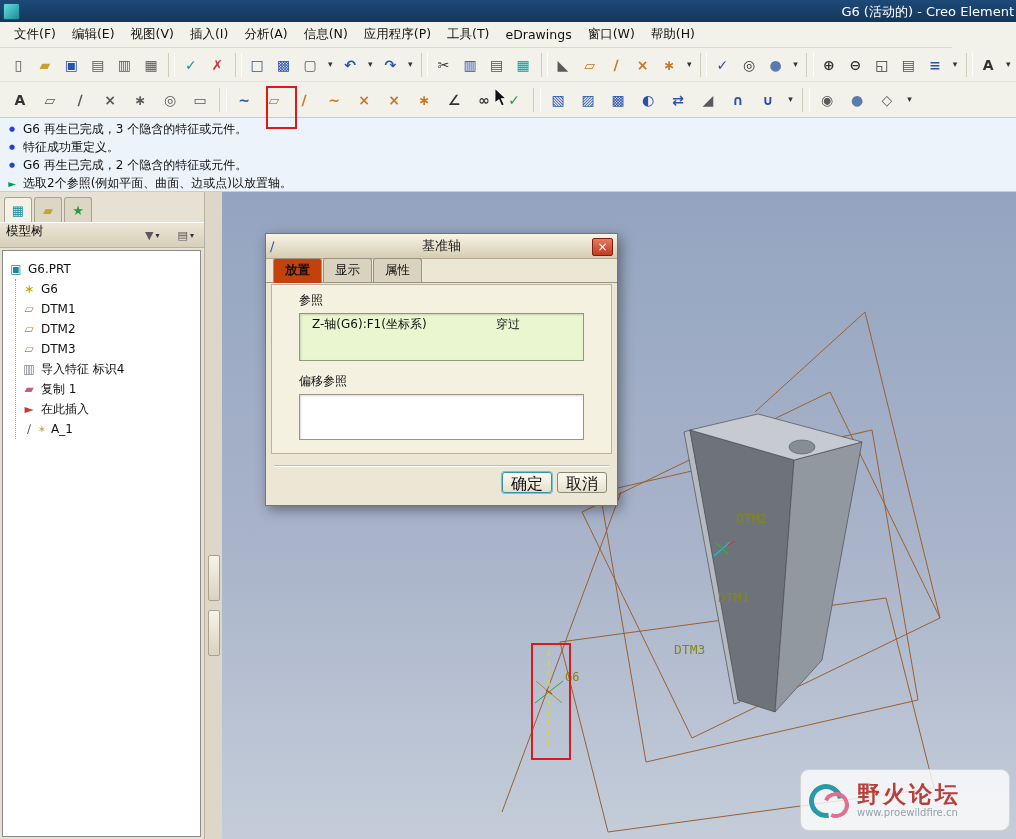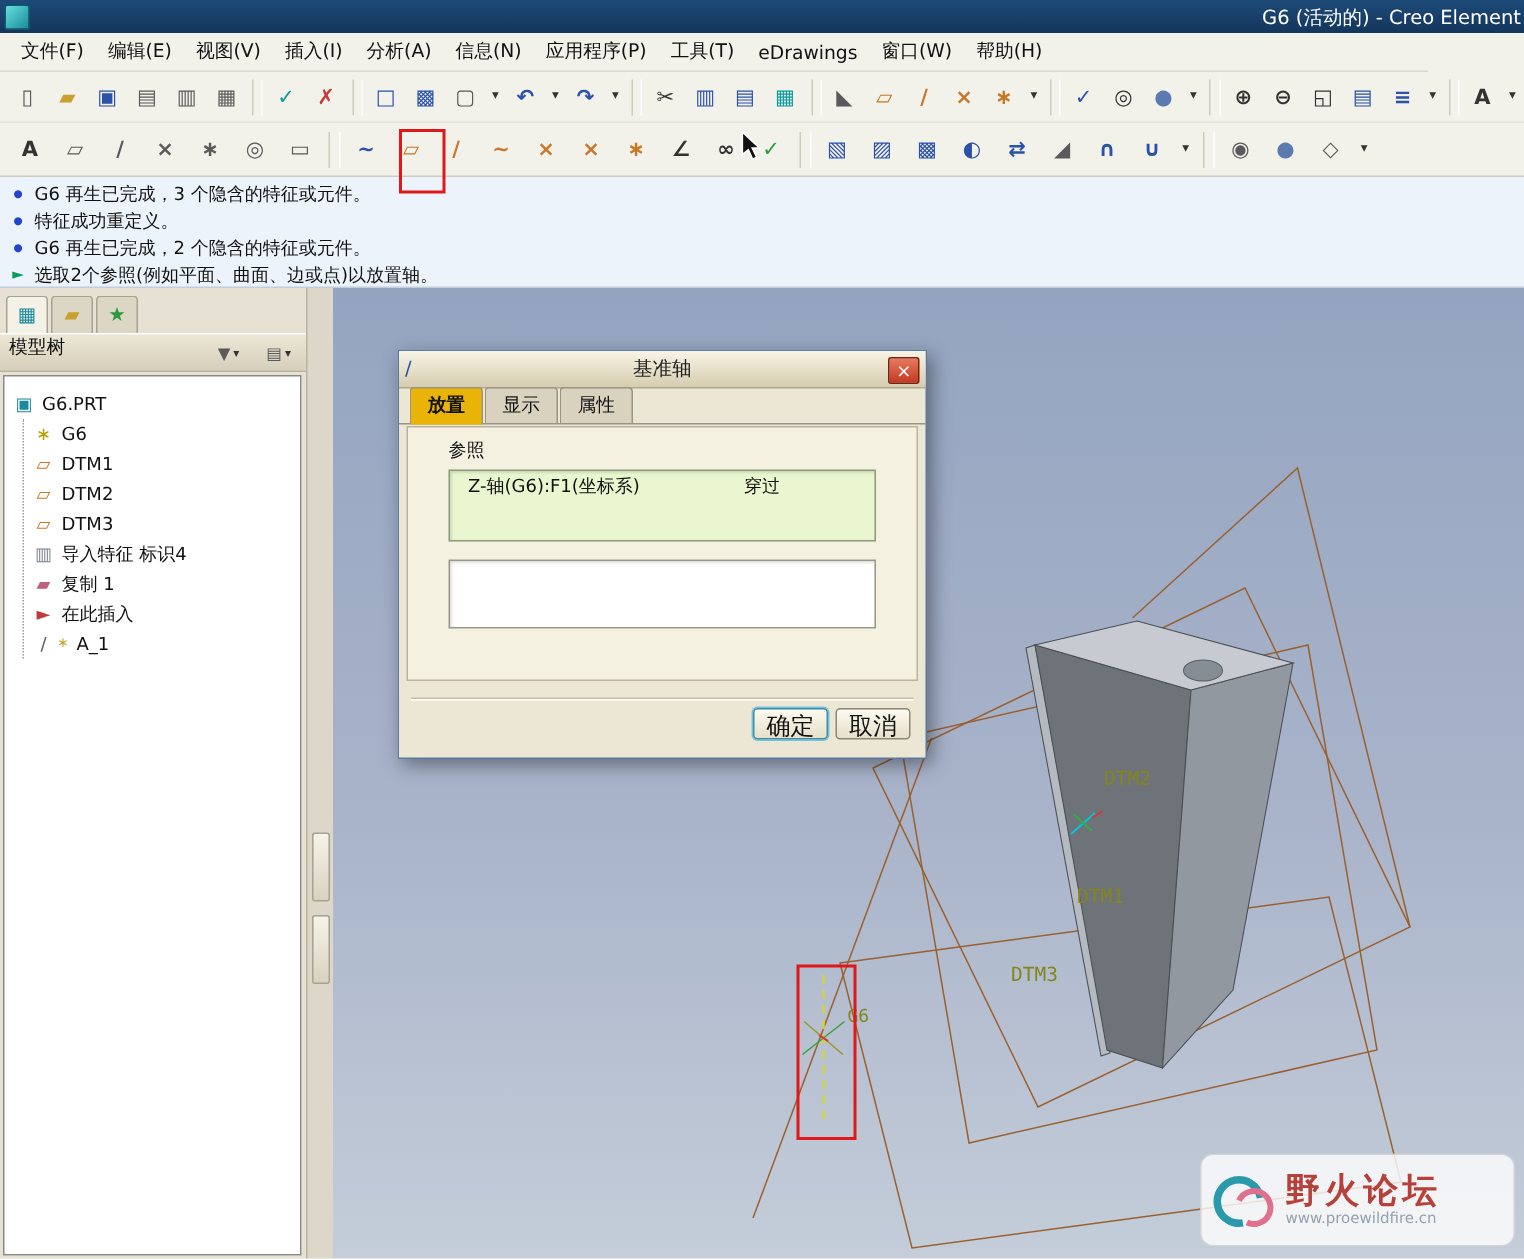--- a/index.html
+++ b/index.html
@@ -79,21 +79,21 @@
        display:flex;align-items:center;padding:0 4px;position:relative;}
   .dico{font-style:normal;font-size:13px;color:#2a52a8;width:16px;}
   .dtext{position:absolute;left:0;right:0;text-align:center;font-size:13px;color:#222;}
   .dclose{position:absolute;right:4px;top:4px;width:19px;height:16px;border-radius:2px;
        background:linear-gradient(#e87a5e,#c23a24);border:1px solid #7a2012;color:#fff;
        display:flex;align-items:center;justify-content:center;z-index:2;}
   .dclose i{font-style:normal;font-size:12px;line-height:1;}
   .dtabs{height:23px;display:flex;align-items:flex-end;padding-left:7px;border-bottom:1px solid #9a9484;}
   .dtab{padding:3px 11px;font-size:12.5px;border:1px solid #9a9484;border-bottom:none;
        border-radius:3px 3px 0 0;background:#d9d2be;margin-right:1px;position:relative;}
-  .dtab.active{background:#eab308;font-weight:bold;top:1px;padding-bottom:4px;}
+  .dtab.active{background:#c2410c;font-weight:bold;top:1px;padding-bottom:4px;}
   .dcontent{position:absolute;left:5px;right:5px;top:50px;height:170px;background:#f4f1e0;
        border:1px solid #b8b2a0;box-sizing:border-box;padding:7px 27px;}
   .dlabel{font-size:12px;margin-bottom:4px;}
   .reflist{height:46px;background:#eaf6cf;border:1px solid #8a9a7a;box-shadow:inset 1px 1px 2px rgba(0,0,0,0.15);
        margin-bottom:12px;position:relative;}
   .refrow{position:relative;height:20px;display:flex;align-items:center;padding-left:12px;font-size:12px;}
   .refcon{position:absolute;left:196px;}
   .offlist{height:44px;background:#fff;border:1px solid #9a9484;box-shadow:inset 1px 1px 2px rgba(0,0,0,0.15);}
   .dsep{position:absolute;left:8px;right:8px;top:231px;border-top:1px solid #c2bca8;border-bottom:1px solid #fff;}
   .dbtns{position:absolute;right:10px;top:238px;display:flex;gap:5px;}
@@ -512,20 +512,21 @@
     <span class="dtab">属性</span>
   </div>
   <div class="dcontent">
     <div class="dlabel">参照</div>
     <div class="reflist">
       <div class="refrow">
         <span>Z-轴(G6):F1(坐标系)</span>
         <span class="refcon">穿过</span>
       </div>
     </div>
+    <div class="dlabel">偏移参照</div>
     <div class="offlist"></div>
   </div>
   <div class="dsep"></div>
   <div class="dbtns">
     <button class="dbtn focus">确定</button>
     <button class="dbtn">取消</button>
   </div>
 </div>
 
 <div class="hl" id="hlTool"></div>

